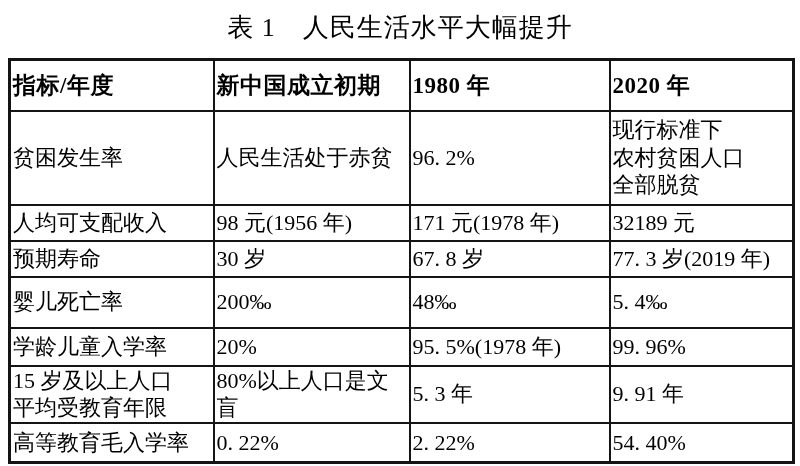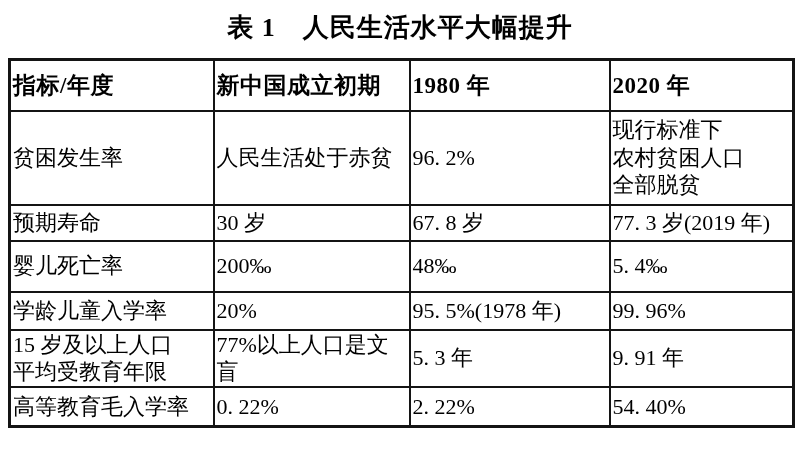--- a/index.html
+++ b/index.html
@@ -15,21 +15,21 @@
     color: #000000;
     overflow: hidden;
   }
   .doc-title {
     position: absolute;
     left: 0;
     top: 10px;
     width: 800px;
     text-align: center;
     font-size: 26px;
-    font-weight: bold;
+    font-weight: normal;
     letter-spacing: 1px;
     white-space: pre-wrap;
   }
   table.stats {
     position: absolute;
     left: 8px;
     top: 58px;
     width: 784px;
     border-collapse: collapse;
     table-layout: fixed;
@@ -89,20 +89,26 @@
   </thead>
   <tbody>
     <tr class="row-0">
       <td>贫困发生率</td>
       <td>人民生活处于赤贫</td>
       <td>96. 2%</td>
       <td>现行标准下
 农村贫困人口
 全部脱贫</td>
     </tr>
+    <tr class="row-1">
+      <td>人均可支配收入</td>
+      <td>98 元(1956 年)</td>
+      <td>171 元(1978 年)</td>
+      <td>32189 元</td>
+    </tr>
     <tr class="row-2">
       <td>预期寿命</td>
       <td>30 岁</td>
       <td>67. 8 岁</td>
       <td>77. 3 岁(2019 年)</td>
     </tr>
     <tr class="row-3">
       <td>婴儿死亡率</td>
       <td>200‰</td>
       <td>48‰</td>
@@ -110,21 +116,21 @@
     </tr>
     <tr class="row-4">
       <td>学龄儿童入学率</td>
       <td>20%</td>
       <td>95. 5%(1978 年)</td>
       <td>99. 96%</td>
     </tr>
     <tr class="row-5">
       <td>15 岁及以上人口
 平均受教育年限</td>
-      <td>77%以上人口是文盲</td>
+      <td>80%以上人口是文盲</td>
       <td>5. 3 年</td>
       <td>9. 91 年</td>
     </tr>
     <tr class="row-6">
       <td>高等教育毛入学率</td>
       <td>0. 22%</td>
       <td>2. 22%</td>
       <td>54. 40%</td>
     </tr>
   </tbody>

